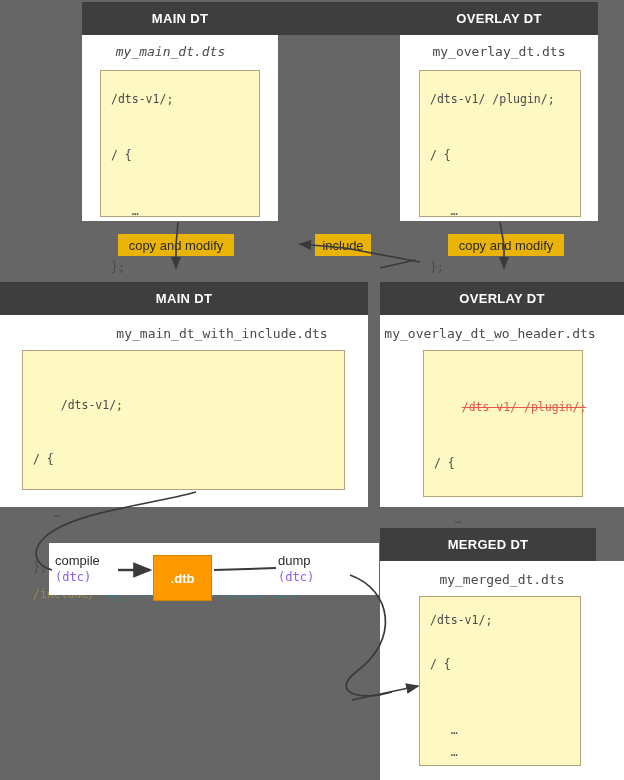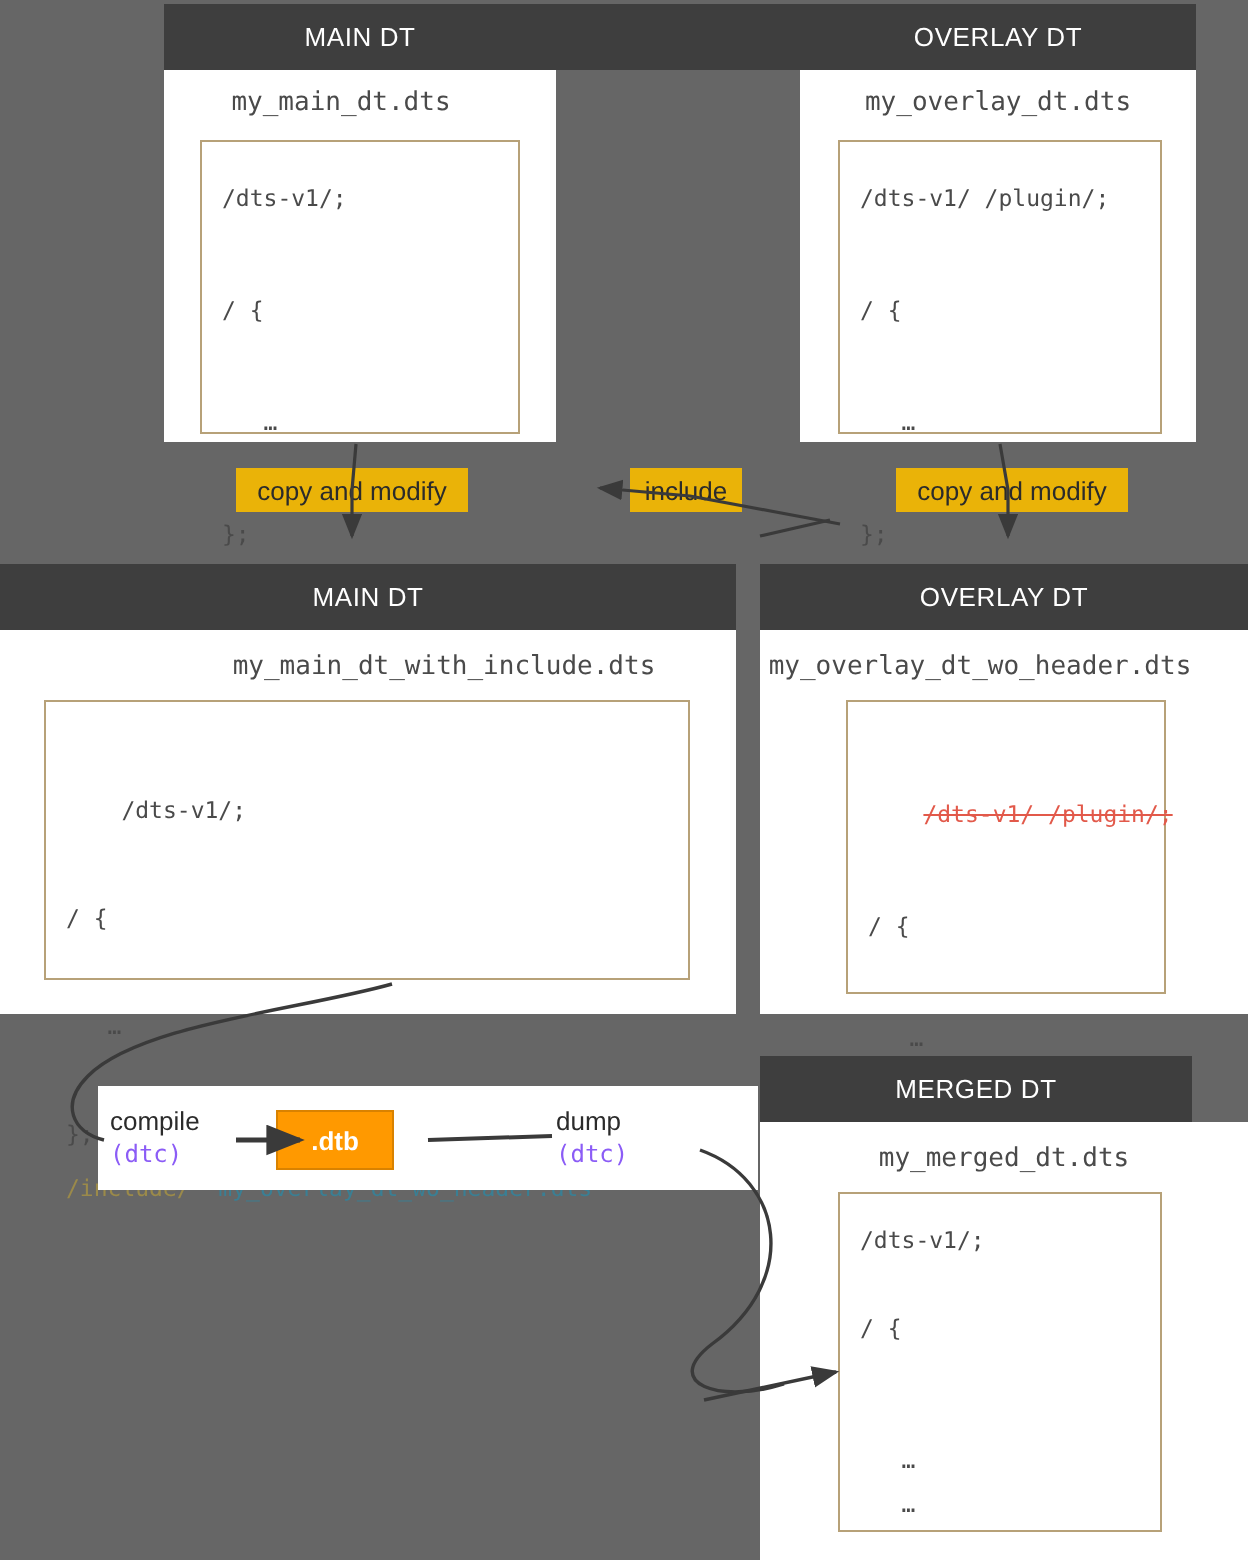--- a/index.html
+++ b/index.html
@@ -6,32 +6,32 @@
   body{
     width:624px;height:780px;position:relative;overflow:hidden;
     font-family:"Liberation Sans", sans-serif;
     background:#666666;
   }
   .stage{position:absolute;left:0;top:0;width:624px;height:780px;}
 
   
   .hdr{
     position:absolute;background:#3e3e3e;color:#ffffff;
-    font-weight:normal;font-size:13px;letter-spacing:.3px;
+    font-weight:bold;font-size:13px;letter-spacing:.3px;
     display:flex;align-items:center;justify-content:center;
     font-family:"Liberation Sans", sans-serif;
   }
   .card{position:absolute;background:#ffffff;}
   .fname{
     position:absolute;color:#4a4a4a;font-size:13px;
     font-family:"DejaVu Sans Mono", monospace;
     white-space:nowrap;text-align:center;
   }
   .code{
-    position:absolute;background:#ffffff;border:1px solid #b7a178;
+    position:absolute;background:#fef9c3;border:1px solid #b7a178;
     font-family:"DejaVu Sans Mono", monospace;font-size:11.5px;
     color:#4a4a4a;box-sizing:border-box;padding:14px 0 0 10px;
     line-height:28px;white-space:pre;
   }
   .struck{color:#e2594a;text-decoration:line-through;}
   .kw{color:#9b8a4a;}
   .str{color:#3a7f94;}
 
   
   .chip{
@@ -58,21 +58,21 @@
 
 <div class="stage">
 
   <div class="hdr" style="left:82px;top:2px;width:196px;height:33px;">MAIN DT</div>
   <div class="hdr" style="left:400px;top:2px;width:198px;height:33px;">OVERLAY DT</div>
   <div class="hdr" style="left:278px;top:2px;width:122px;height:33px;"></div>
 
   <div class="card" style="left:82px;top:35px;width:196px;height:186px;"></div>
   <div class="card" style="left:400px;top:35px;width:198px;height:186px;"></div>
 
-  <div class="fname" style="left:82px;top:44px;width:177px;">my_main_dt.dts</div>
+  <div class="fname" style="left:82px;top:44px;width:177px;font-style:italic;">my_main_dt.dts</div>
   <div class="fname" style="left:400px;top:44px;width:198px;">my_overlay_dt.dts</div>
 
   <div class="code" style="left:100px;top:70px;width:160px;height:147px;">/dts-v1/;
 
 / {
 
    …
 
 };</div>
   <div class="code" style="left:419px;top:70px;width:162px;height:147px;">/dts-v1/ /plugin/;
@@ -116,21 +116,21 @@
 };</span>
   </div>
 
   <div class="card" style="left:49px;top:543px;width:330px;height:52px;"></div>
 
   <div class="stepbox" style="left:55px;top:553px;width:80px;">
     <div>compile</div>
     <div class="mono">(dtc)</div>
   </div>
 
-  <div class="dtb" style="left:138px;top:555px;width:59px;height:30px;">.dtb</div>
+  <div class="dtb" style="left:153px;top:555px;width:59px;height:46px;">.dtb</div>
 
   <div class="stepbox" style="left:278px;top:553px;width:70px;">
     <div>dump</div>
     <div class="mono">(dtc)</div>
   </div>
 
   <div class="hdr" style="left:380px;top:528px;width:216px;height:33px;">MERGED DT</div>
   <div class="card" style="left:380px;top:561px;width:244px;height:219px;"></div>
   <div class="fname" style="left:380px;top:572px;width:244px;">my_merged_dt.dts</div>
   <div class="code" style="left:419px;top:596px;width:162px;height:170px;line-height:22px;padding-top:12px;">/dts-v1/;

